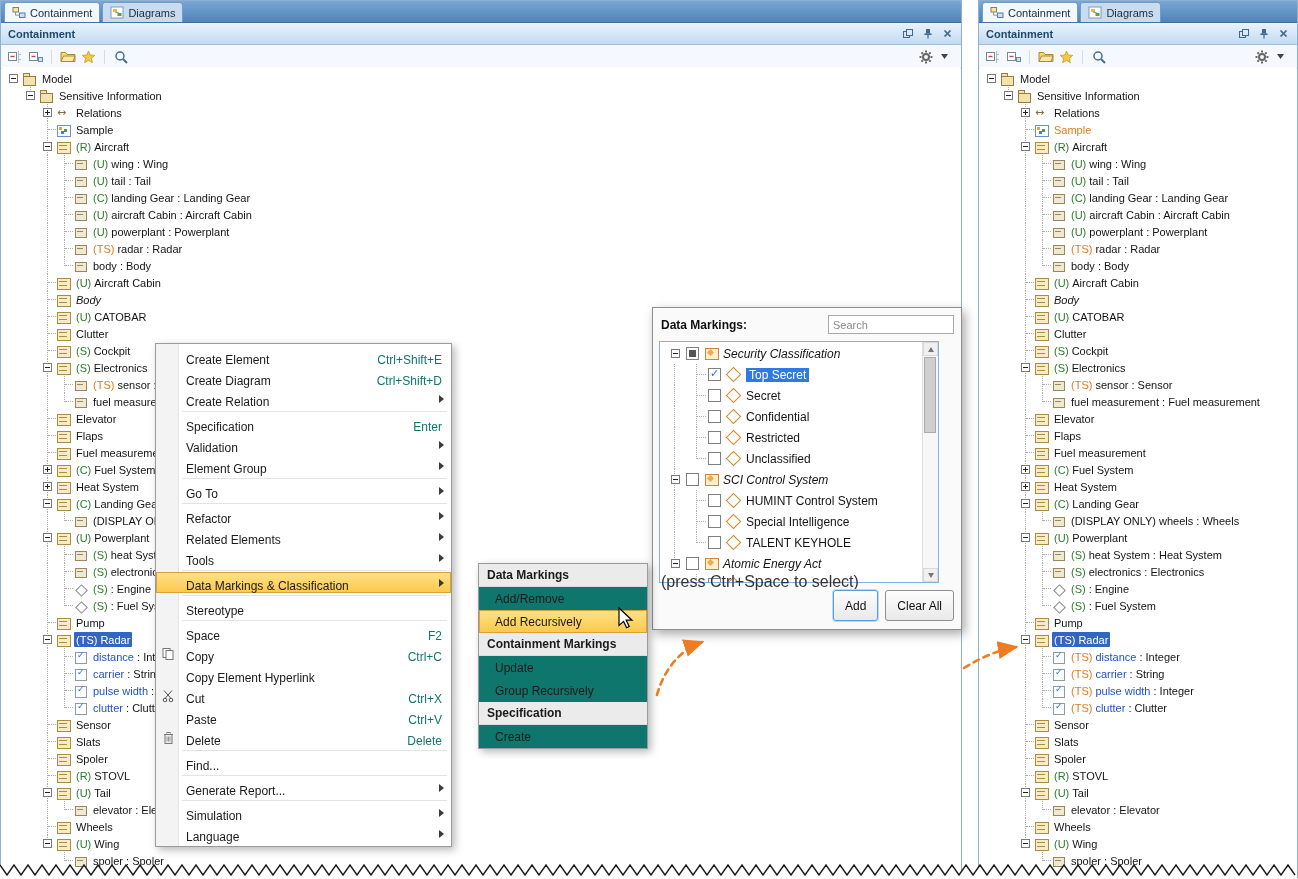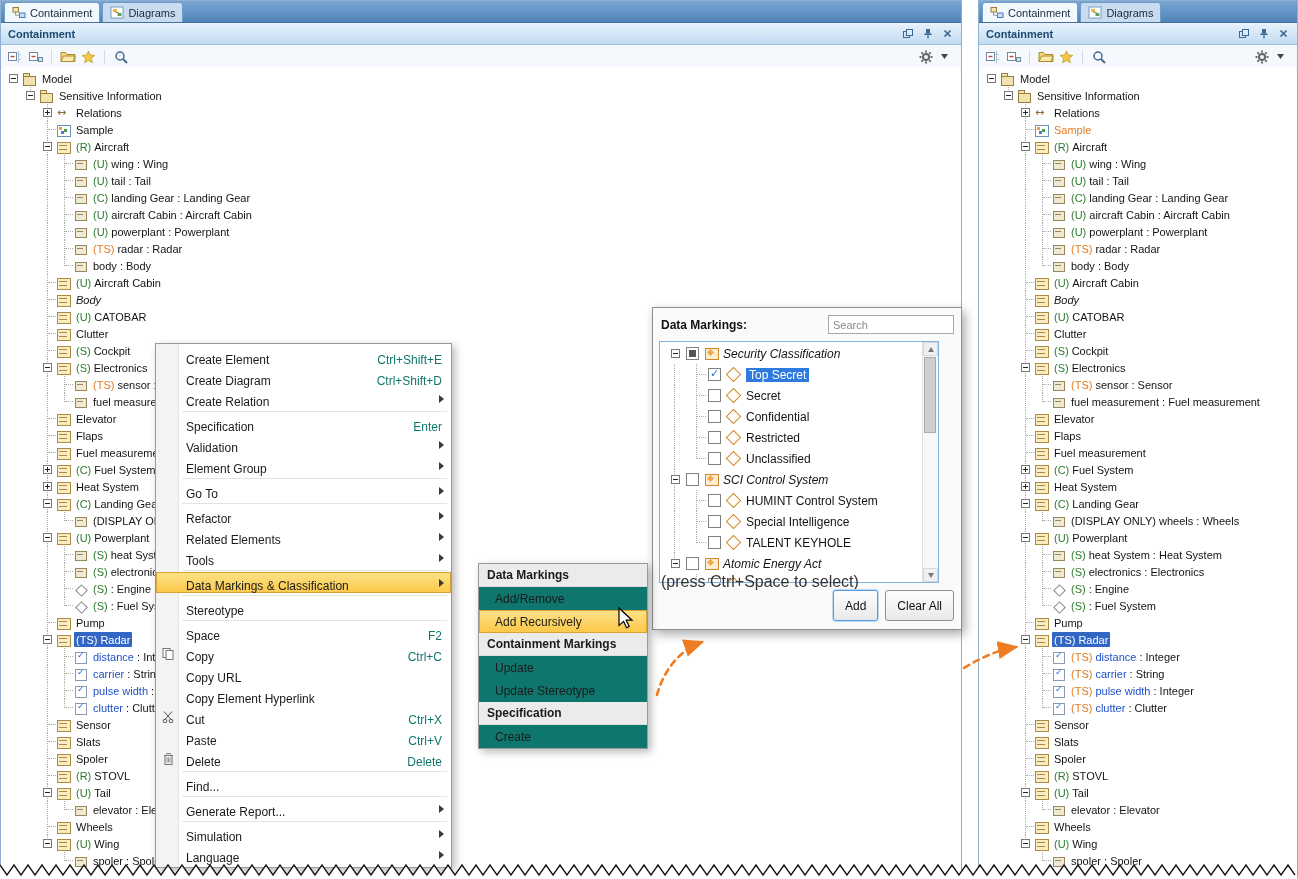--- a/index.html
+++ b/index.html
@@ -555,23 +555,20 @@
           <span class="gicon">
             <svg width="12" height="13">
               <rect x="1" y="1" width="7" height="9" fill="#fff" stroke="#777"></rect>
               <rect x="4" y="3" width="7" height="9" fill="#fff" stroke="#777"></rect>
             </svg>
           </span>
           <span class="mlab">Copy</span>
           <span class="msc">Ctrl+C</span>
         </div>
         <div class="mi">
-          <span class="mlab">Copy URL</span>
-        </div>
-        <div class="mi">
           <span class="mlab">Copy Element Hyperlink</span>
         </div>
         <div class="mi">
           <span class="gicon">
             <svg width="12" height="13">
               <line x1="2" y1="1" x2="9" y2="9" stroke="#555"></line>
               <line x1="10" y1="1" x2="3" y2="9" stroke="#555"></line>
               <circle cx="3" cy="10.5" r="1.8" fill="none" stroke="#555"></circle>
               <circle cx="9" cy="10.5" r="1.8" fill="none" stroke="#555"></circle>
             </svg>
@@ -618,21 +615,21 @@
       </div>
   </div>
 
   <div id="submenu">
     <div id="submenu-items">
         <div class="smi header">Data Markings</div>
         <div class="smi">Add/Remove</div>
         <div class="smi hl">Add Recursively</div>
         <div class="smi header">Containment Markings</div>
         <div class="smi">Update</div>
-        <div class="smi">Update Stereotype</div>
+        <div class="smi">Group Recursively</div>
         <div class="smi header">Specification</div>
         <div class="smi">Create</div>
       </div>
   </div>
 
   <svg id="overlay-arrows">
     <defs>
       <marker id="ah" markerWidth="9" markerHeight="8" refX="7" refY="3.5" orient="auto">
         <path d="M0,0 L8,3.5 L0,7 Z" fill="#ee7c22"></path>
       </marker>

